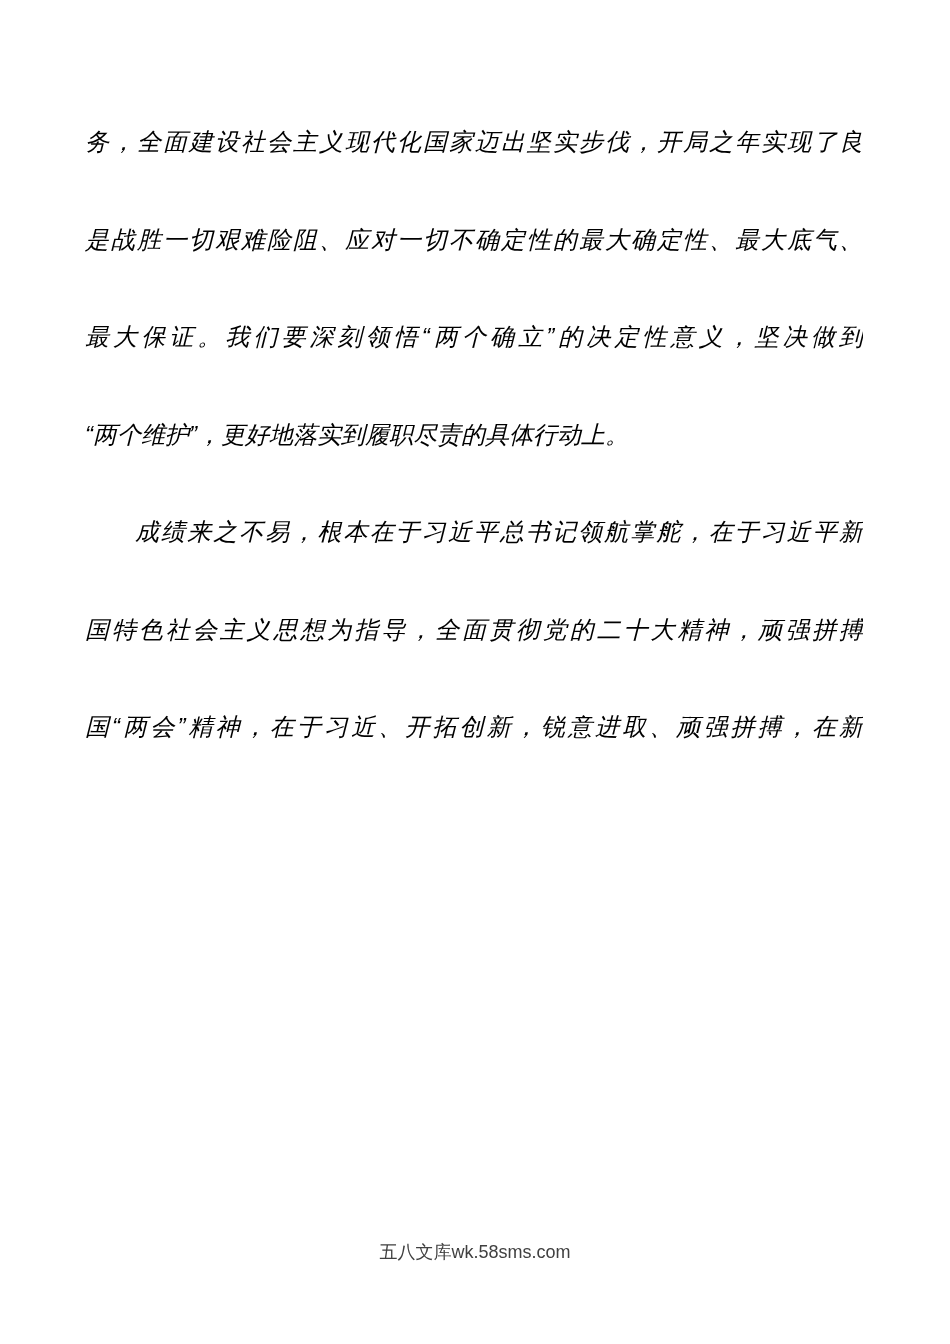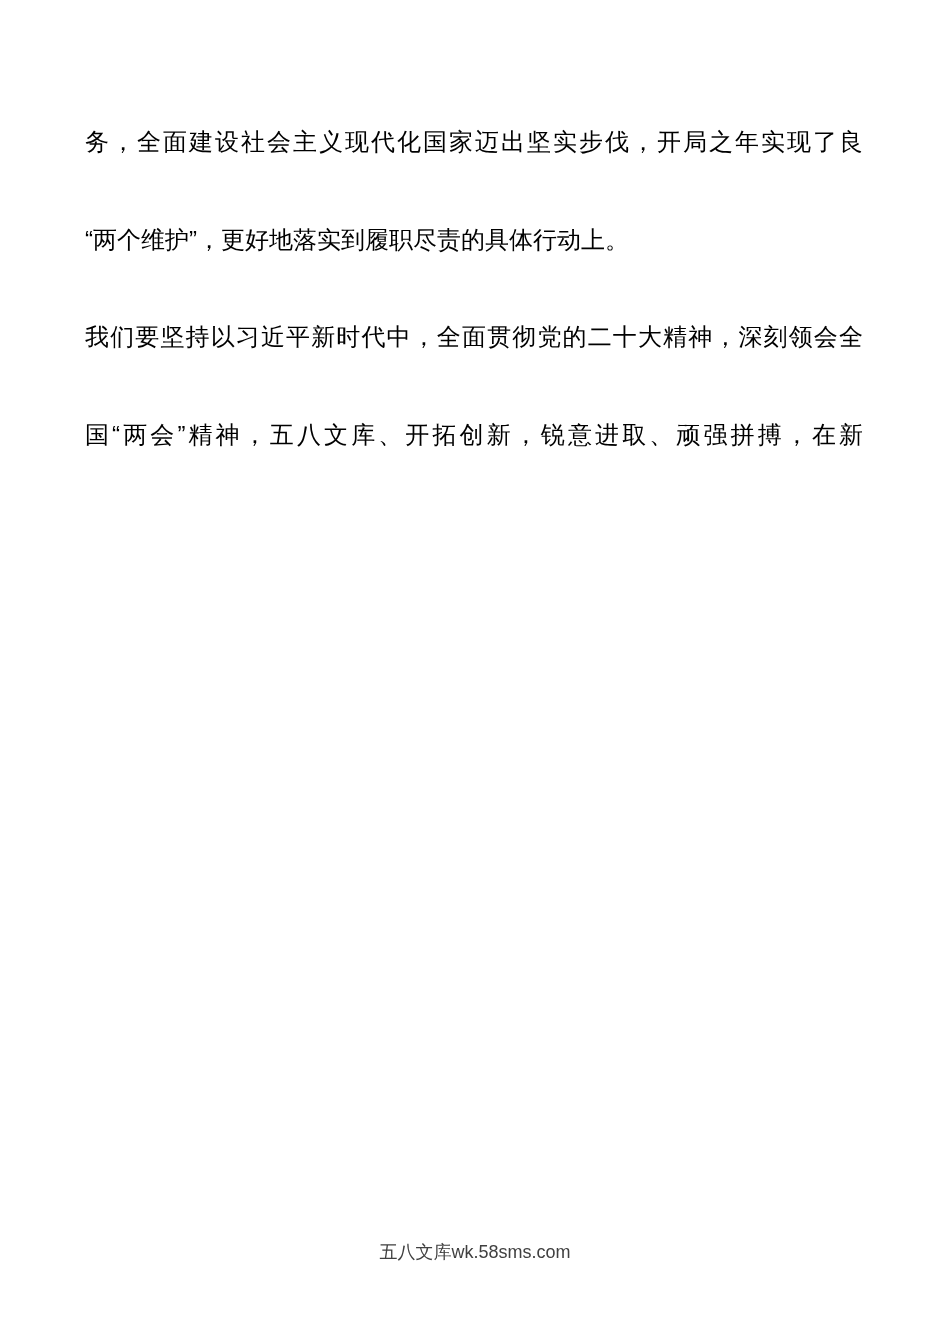--- a/index.html
+++ b/index.html
@@ -22,20 +22,21 @@
     width: 778px;
     color: var(--text-color, #000000);
     font-size: 24px;
     font-family: "Liberation Sans", sans-serif;
   }
   .line {
     height: 97.5px;
     line-height: 97.5px;
     overflow: hidden;
     white-space: normal;
+    font-style: italic;
   }
   .line.just {
     text-align: justify;
     text-align-last: justify;
   }
   .line.left {
     text-align: right;
     text-align-last: left;
   }
   .line.indent {
@@ -59,23 +60,26 @@
   }
 </style>
 </head>
 <body>
 
 <div class="page">
 
   <div class="doc-body">
 
     <div class="line just">务，全面建设社会主义现代化国家迈出坚实步伐，开局之年实现了良</div>
+    <div class="line just">是战胜一切艰难险阻、应对一切不确定性的最大确定性、最大底气、</div>
+    <div class="line just">最大保证。我们要深刻领悟“两个确立”的决定性意义，坚决做到</div>
     <div class="line left">“两个维护”，更好地落实到履职尽责的具体行动上。</div>
 
-    <div class="line just">我们要坚持以习近平新时代中，全面贯彻党的二十大精神，深刻领会全</div>
-    <div class="line just">国“两会”精神，五八文库、开拓创新，锐意进取、顽强拼搏，在新</div>
+    <div class="line just indent">成绩来之不易，根本在于习近平总书记领航掌舵，在于习近平新</div>
+    <div class="line just">国特色社会主义思想为指导，全面贯彻党的二十大精神，顽强拼搏</div>
+    <div class="line just">国“两会”精神，在于习近、开拓创新，锐意进取、顽强拼搏，在新</div>
   </div>
 
   <div class="footer">
     <span class="site-name">五八文库</span><span class="site-url">wk.58sms.com</span>
   </div>
 
 </div>
 
 </body></html>

